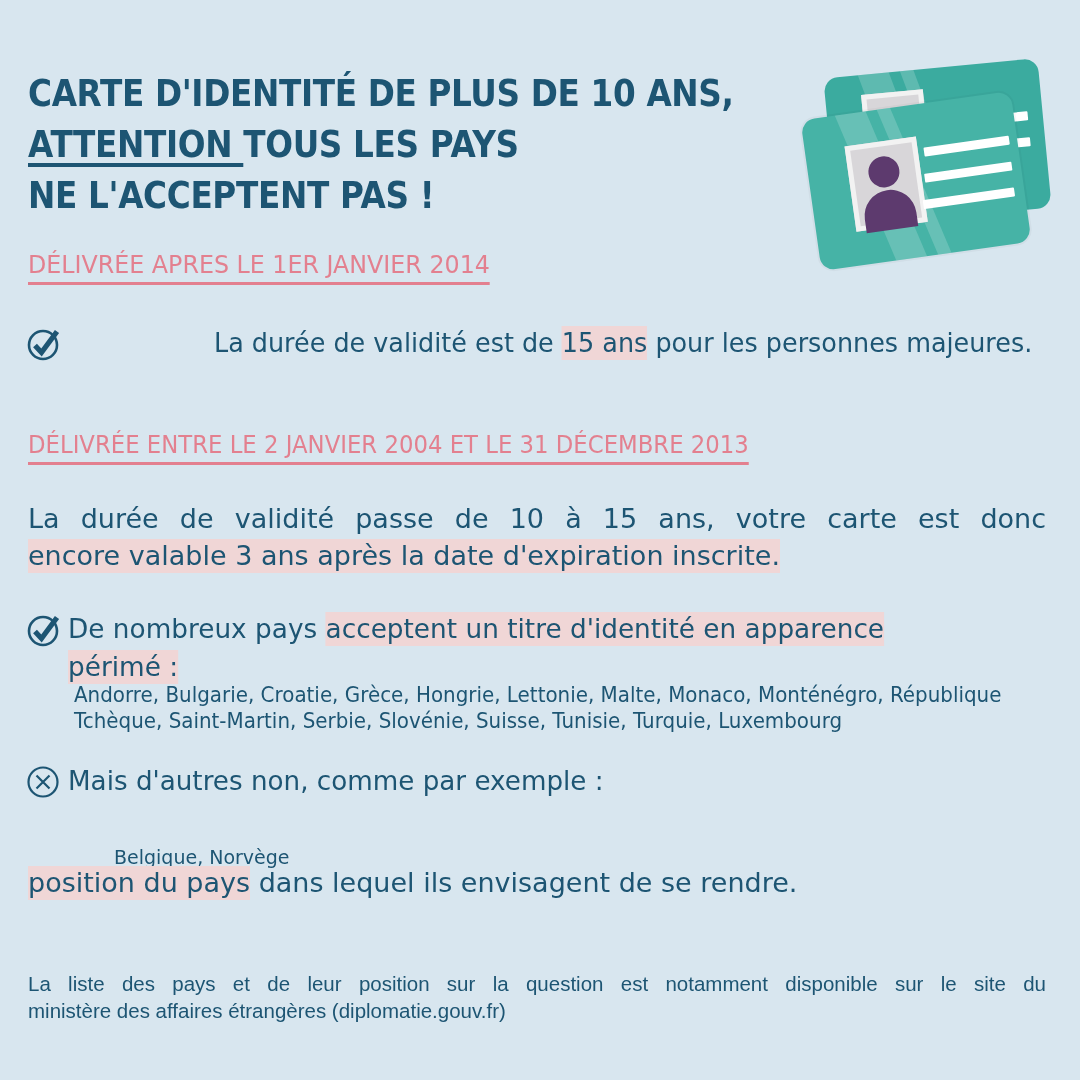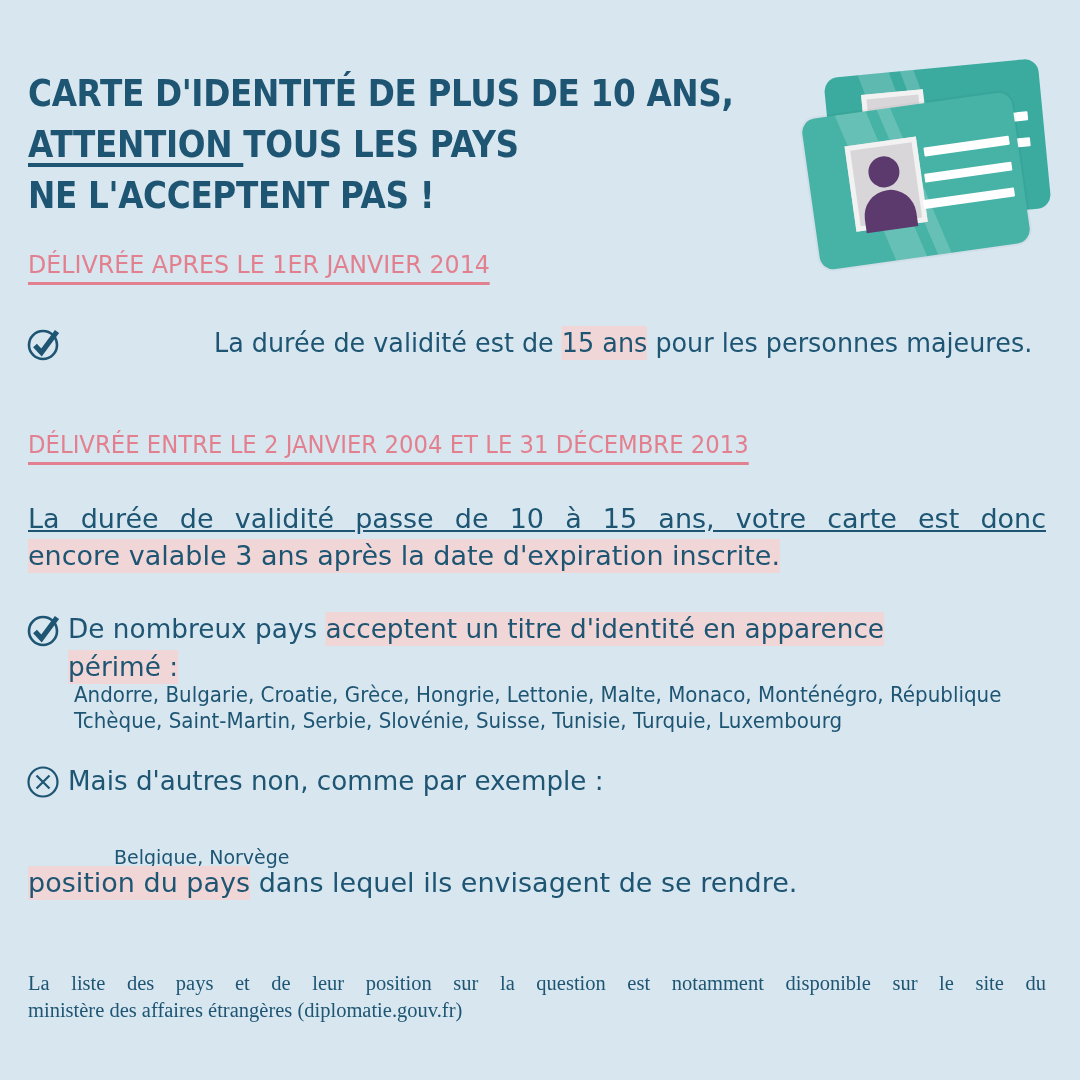--- a/index.html
+++ b/index.html
@@ -182,21 +182,21 @@
     width: 1018px;
     font-size: 27px;
     line-height: 37px;
     text-align: justify;
     color: #1d5573;
     font-family: "DejaVu Sans", sans-serif;
   }
   .para > span { display: block; }
 
   #para1 { top: 500px; }
-  #para1 .l1 { text-align: justify; text-align-last: justify; text-decoration: underline; }
+  #para1 .l1 { text-align: justify; text-align-last: justify; }
   #para1 .l2 { text-align-last: left; }
 
   .line-check2 {
     left: 26px;
     top: 610px;
     width: 1046px;
   }
   .line-check2 .text {
     font-size: 27px;
     line-height: 38px;
@@ -246,21 +246,21 @@
   #para2 .l2 { text-align-last: left; }
 
   .footnote {
     position: absolute;
     left: 28px;
     top: 970px;
     width: 1018px;
     font-size: 20.5px;
     line-height: 27px;
     color: #1d5573;
-    font-family: Liberation Serif, serif;
+    font-family: Liberation Sans, sans-serif;
   }
   .footnote .l1 { display: block; text-align: justify; text-align-last: justify; }
   .footnote .l2 { display: block; text-align-last: left; }
 
   svg.ico { display: block; }
 </style>
 </head>
 <body>
 
 <div class="page">

